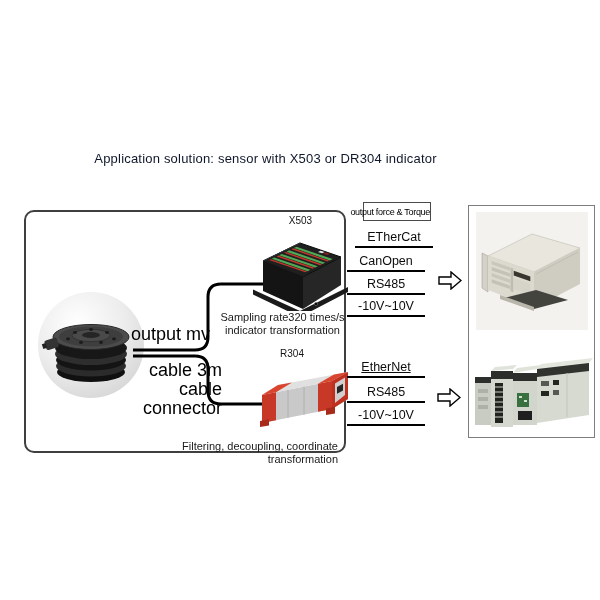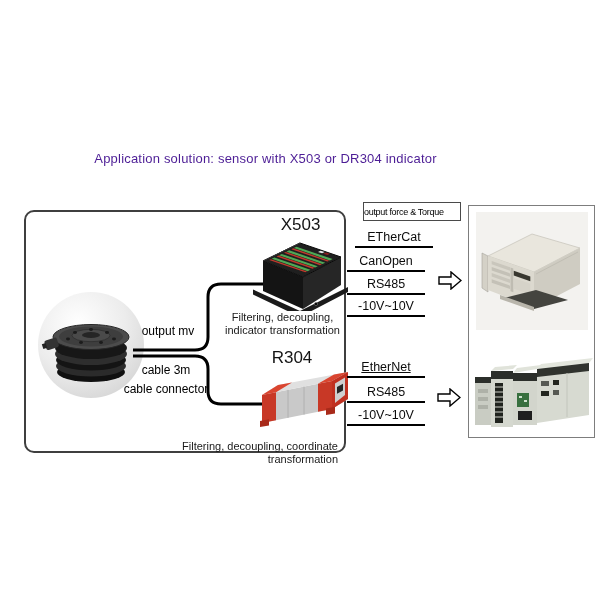--- a/index.html
+++ b/index.html
@@ -3,38 +3,38 @@
 <meta charset="utf-8">
 <style>
   html,body{margin:0;padding:0;background:#fff;}
   .stage{
     position:relative;width:600px;height:600px;background:#ffffff;
     font-family:"Liberation Sans", sans-serif;color:#111;overflow:hidden;
   }
   .abs{position:absolute;}
   .title{
     position:absolute;top:151px;left:0;width:531px;text-align:center;
-    font-size:13px;color:#4c1d95;letter-spacing:.2px;
+    font-size:13px;color:#0f172a;letter-spacing:.2px;
   }
   .left-panel{
     position:absolute;left:24px;top:210px;width:322px;height:243px;
     border:2px solid #3f3f3f;border-radius:10px;box-sizing:border-box;background:#fff;
   }
   .right-panel{
     position:absolute;left:468px;top:205px;width:127px;height:233px;
     border:1.5px solid #7d7d7d;box-sizing:border-box;background:#fff;
   }
-  .dev-label{position:absolute;text-align:center;font-size:17px;color:#141414;}
-  .hand-label{position:absolute;text-align:center;font-size:12px;color:#000;}
+  .dev-label{position:absolute;text-align:center;font-size:10px;color:#141414;}
+  .hand-label{position:absolute;text-align:right;font-size:18px;color:#000;}
   .desc{position:absolute;text-align:center;font-size:11px;line-height:13px;color:#1a1a1a;}
   .desc-r{text-align:right;}
   .outbox{
-    position:absolute;left:363px;top:202px;width:98px;height:19px;
+    position:absolute;left:363px;top:202px;width:68px;height:19px;
     border:1.5px solid #4a4a4a;box-sizing:border-box;background:#fff;
-    display:flex;align-items:center;justify-content:flex-start;
+    display:flex;align-items:center;justify-content:flex-end;
     font-size:9px;letter-spacing:-0.3px;white-space:nowrap;color:#000;
   }
   .proto-row{
     position:absolute;left:347px;width:78px;height:21px;box-sizing:border-box;
     border-bottom:2px solid #000;display:flex;align-items:flex-end;justify-content:center;
     padding-bottom:2px;font-size:12.5px;color:#0c0c0c;
   }
   svg{display:block;}
   .overlay{position:absolute;left:0;top:0;pointer-events:none;}
 </style>
@@ -110,21 +110,21 @@
       <rect x="0.06" y="0.36" width="0.88" height="0.075" fill="#4fa855"></rect>
       <rect x="0.06" y="0.45" width="0.88" height="0.05" fill="#c0392b"></rect>
       <rect x="0.06" y="0.56" width="0.88" height="0.075" fill="#4fa855"></rect>
       <rect x="0.06" y="0.65" width="0.88" height="0.05" fill="#c0392b"></rect>
       <rect x="0.06" y="0.76" width="0.88" height="0.075" fill="#4fa855"></rect>
       <rect x="0.06" y="0.85" width="0.88" height="0.05" fill="#c0392b"></rect>
     </g>
     <circle cx="63" cy="73" r="1.6" fill="#000" stroke="#777" stroke-width="0.6"></circle>
   </svg>
   <div class="desc" style="left:215px;top:311px;width:135px;">
-    <div>Filtering, decoupling,</div>
+    <div>Sampling rate320 times/s</div>
     <div>indicator transformation</div>
   </div>
 
   <div class="dev-label" style="left:252px;top:348px;width:80px;">R304</div>
   <svg class="abs" style="left:248px;top:359px;" width="106" height="74" viewBox="0 0 106 74">
 
     <polygon points="14,36 84,22 84,50 14,64" fill="#c9c9c9"></polygon>
     <polygon points="14,36 30,26 100,13 84,22" fill="#e0e0e0"></polygon>
     <polygon points="84,22 100,13 100,40 84,50" fill="#b9b9b9"></polygon>
     <line x1="40" y1="30.8" x2="40" y2="58.8" stroke="#b0b0b0" stroke-width="1"></line>

